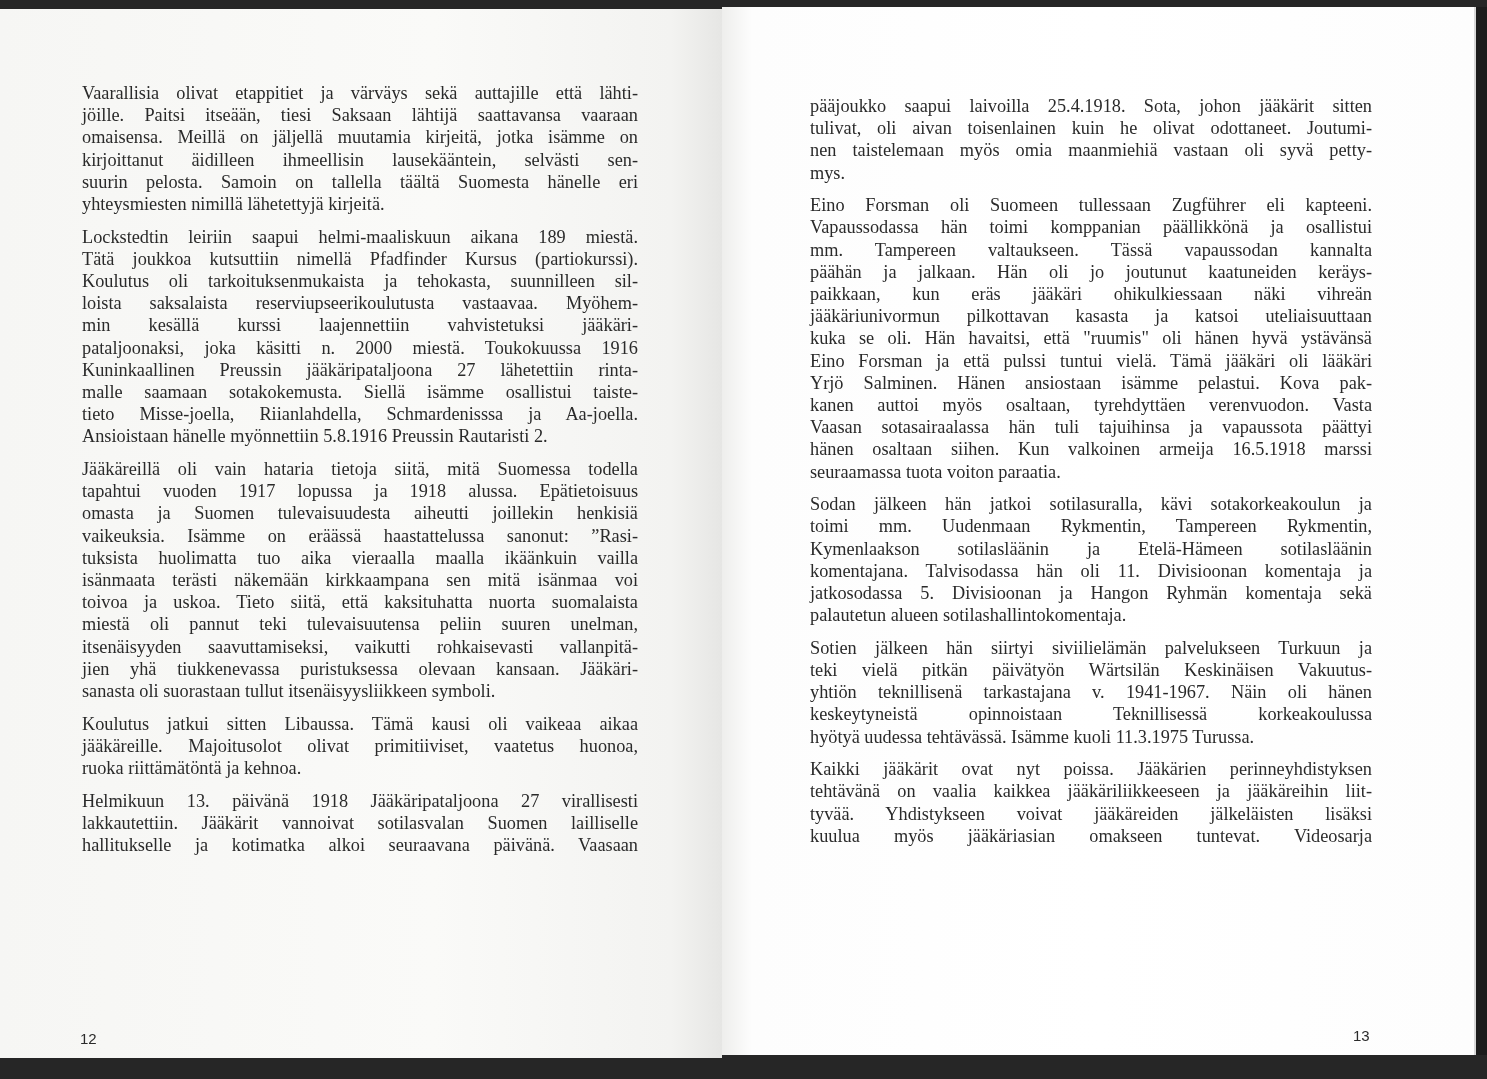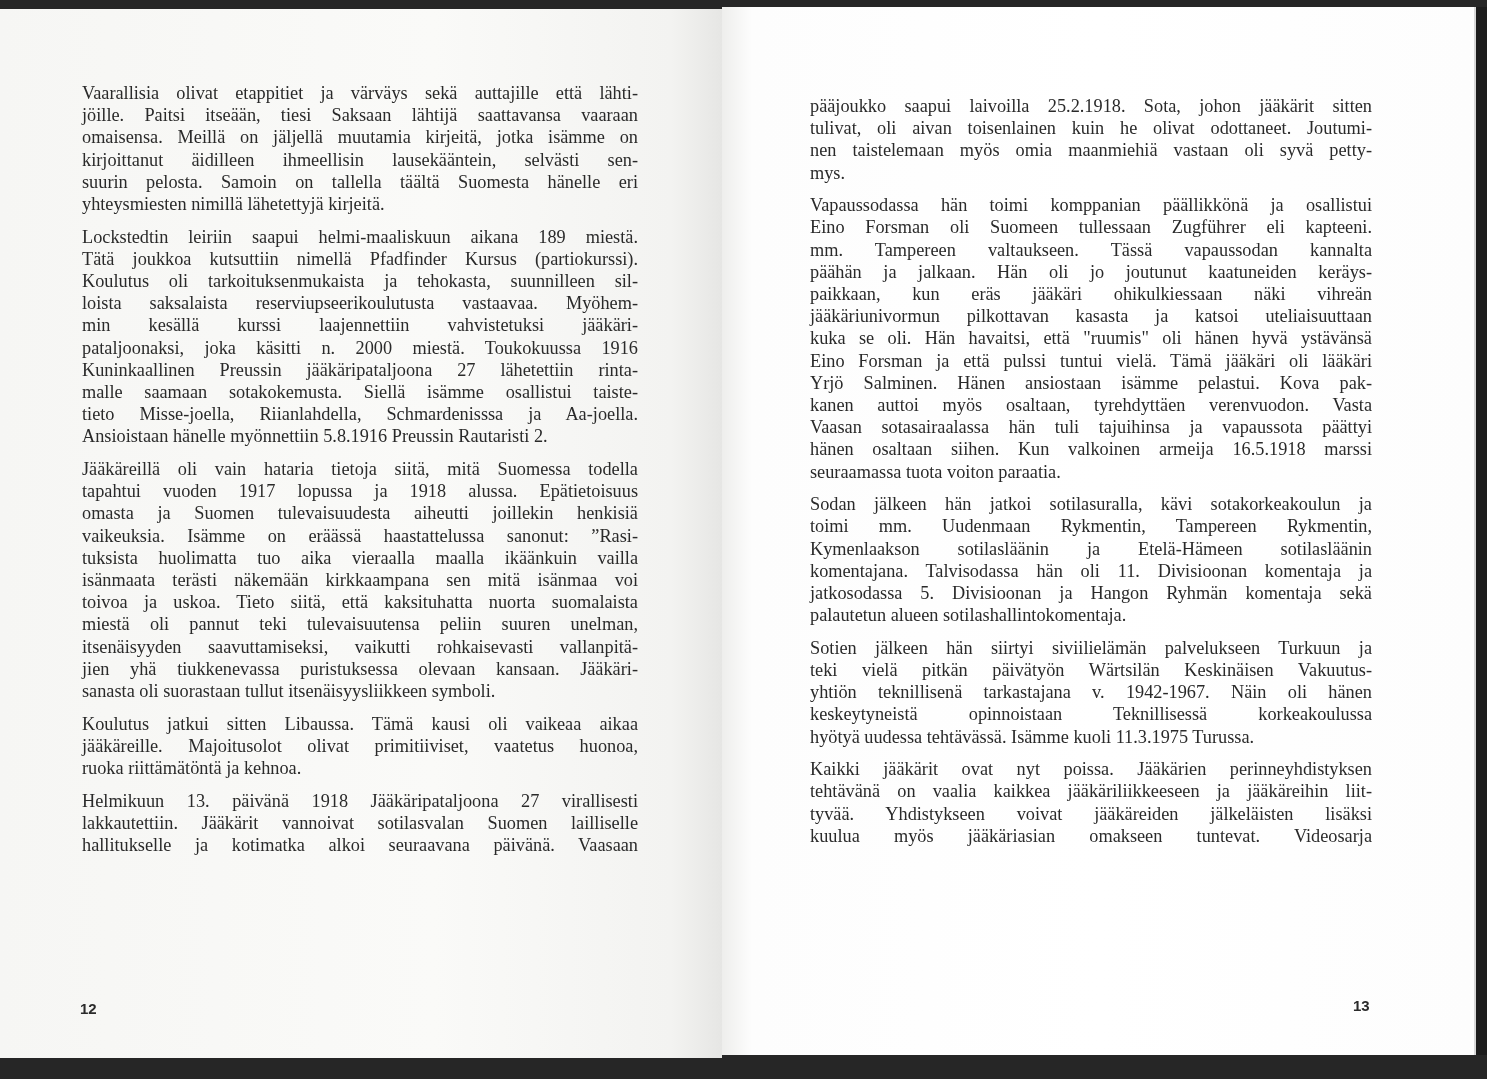--- a/index.html
+++ b/index.html
@@ -26,21 +26,21 @@
       background: #1c1c1c;
     }
     .text-block { position: absolute; font-size: 18.3px; line-height: 22.2px; }
     .left-block { left: 82px; top: 73px; width: 556px; }
     .right-block { left: 88px; top: 88px; width: 562px; }
     .para { margin: 0 0 10.5px 0; text-align: justify; }
     .line { display: block; text-align: justify; text-align-last: justify; white-space: nowrap; height: 22.2px; }
     .line.last { text-align-last: left; }
     .page-number {
       position: absolute; font-family: "Liberation Sans", "DejaVu Sans", sans-serif;
-      font-weight: bold; font-size: 15px; color: #2b2b2b;
+      font-weight: normal; font-size: 15px; color: #2b2b2b; margin-top: 30px;
     }
     .pn-left { left: 80px; top: 991px; }
     .pn-right { left: 631px; top: 990px; }
   </style>
 </head>
 <body>
 
 <div class="page page-left">
   <div class="text-block left-block">
       <div class="para">
@@ -86,28 +86,28 @@
         <span class="line">lakkautettiin. Jääkärit vannoivat sotilasvalan Suomen lailliselle</span>
         <span class="line">hallitukselle ja kotimatka alkoi seuraavana päivänä. Vaasaan</span>
       </div>
     </div>
   <div class="page-number pn-left">12</div>
 </div>
 
 <div class="page page-right">
   <div class="text-block right-block">
       <div class="para">
-        <span class="line">pääjoukko saapui laivoilla 25.2.1918. Sota, johon jääkärit sitten</span>
+        <span class="line">pääjoukko saapui laivoilla 25.4.1918. Sota, johon jääkärit sitten</span>
         <span class="line">tulivat, oli aivan toisenlainen kuin he olivat odottaneet. Joutumi-</span>
         <span class="line">nen taistelemaan myös omia maanmiehiä vastaan oli syvä petty-</span>
         <span class="line last">mys.</span>
       </div>
       <div class="para">
+        <span class="line">Eino Forsman oli Suomeen tullessaan Zugführer eli kapteeni.</span>
         <span class="line">Vapaussodassa hän toimi komppanian päällikkönä ja osallistui</span>
-        <span class="line">Eino Forsman oli Suomeen tullessaan Zugführer eli kapteeni.</span>
         <span class="line">mm. Tampereen valtaukseen. Tässä vapaussodan kannalta</span>
         <span class="line">päähän ja jalkaan. Hän oli jo joutunut kaatuneiden keräys-</span>
         <span class="line">paikkaan, kun eräs jääkäri ohikulkiessaan näki vihreän</span>
         <span class="line">jääkäriunivormun pilkottavan kasasta ja katsoi uteliaisuuttaan</span>
         <span class="line">kuka se oli. Hän havaitsi, että "ruumis" oli hänen hyvä ystävänsä</span>
         <span class="line">Eino Forsman ja että pulssi tuntui vielä. Tämä jääkäri oli lääkäri</span>
         <span class="line">Yrjö Salminen. Hänen ansiostaan isämme pelastui. Kova pak-</span>
         <span class="line">kanen auttoi myös osaltaan, tyrehdyttäen verenvuodon. Vasta</span>
         <span class="line">Vaasan sotasairaalassa hän tuli tajuihinsa ja vapaussota päättyi</span>
         <span class="line">hänen osaltaan siihen. Kun valkoinen armeija 16.5.1918 marssi</span>
@@ -117,21 +117,21 @@
         <span class="line">Sodan jälkeen hän jatkoi sotilasuralla, kävi sotakorkeakoulun ja</span>
         <span class="line">toimi mm. Uudenmaan Rykmentin, Tampereen Rykmentin,</span>
         <span class="line">Kymenlaakson sotilasläänin ja Etelä-Hämeen sotilasläänin</span>
         <span class="line">komentajana. Talvisodassa hän oli 11. Divisioonan komentaja ja</span>
         <span class="line">jatkosodassa 5. Divisioonan ja Hangon Ryhmän komentaja sekä</span>
         <span class="line last">palautetun alueen sotilashallintokomentaja.</span>
       </div>
       <div class="para">
         <span class="line">Sotien jälkeen hän siirtyi siviilielämän palvelukseen Turkuun ja</span>
         <span class="line">teki vielä pitkän päivätyön Wärtsilän Keskinäisen Vakuutus-</span>
-        <span class="line">yhtiön teknillisenä tarkastajana v. 1942-1967. Näin oli hänen</span>
+        <span class="line">yhtiön teknillisenä tarkastajana v. 1941-1967. Näin oli hänen</span>
         <span class="line">keskeytyneistä opinnoistaan Teknillisessä korkeakoulussa</span>
         <span class="line last">hyötyä uudessa tehtävässä. Isämme kuoli 11.3.1975 Turussa.</span>
       </div>
       <div class="para">
         <span class="line">Kaikki jääkärit ovat nyt poissa. Jääkärien perinneyhdistyksen</span>
         <span class="line">tehtävänä on vaalia kaikkea jääkäriliikkeeseen ja jääkäreihin liit-</span>
         <span class="line">tyvää. Yhdistykseen voivat jääkäreiden jälkeläisten lisäksi</span>
         <span class="line">kuulua myös jääkäriasian omakseen tuntevat. Videosarja</span>
       </div>
     </div>

